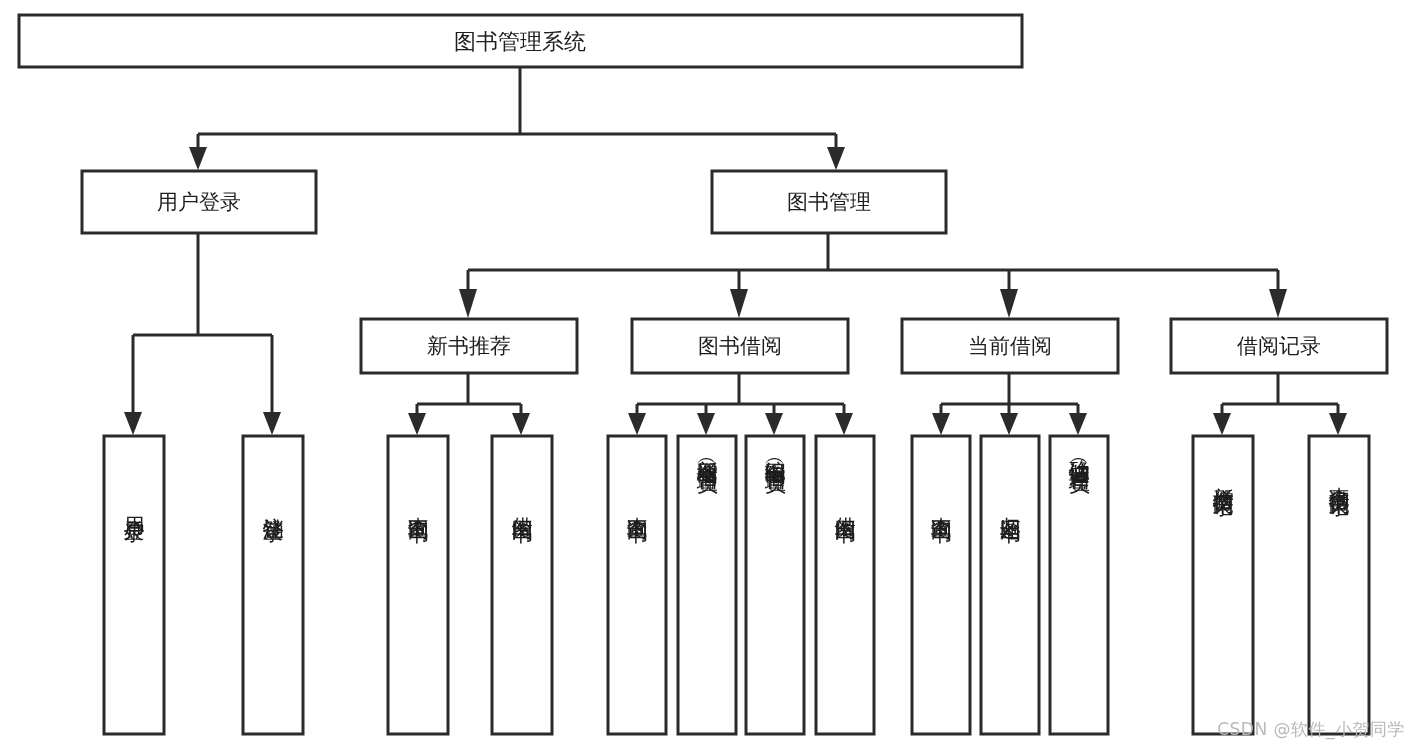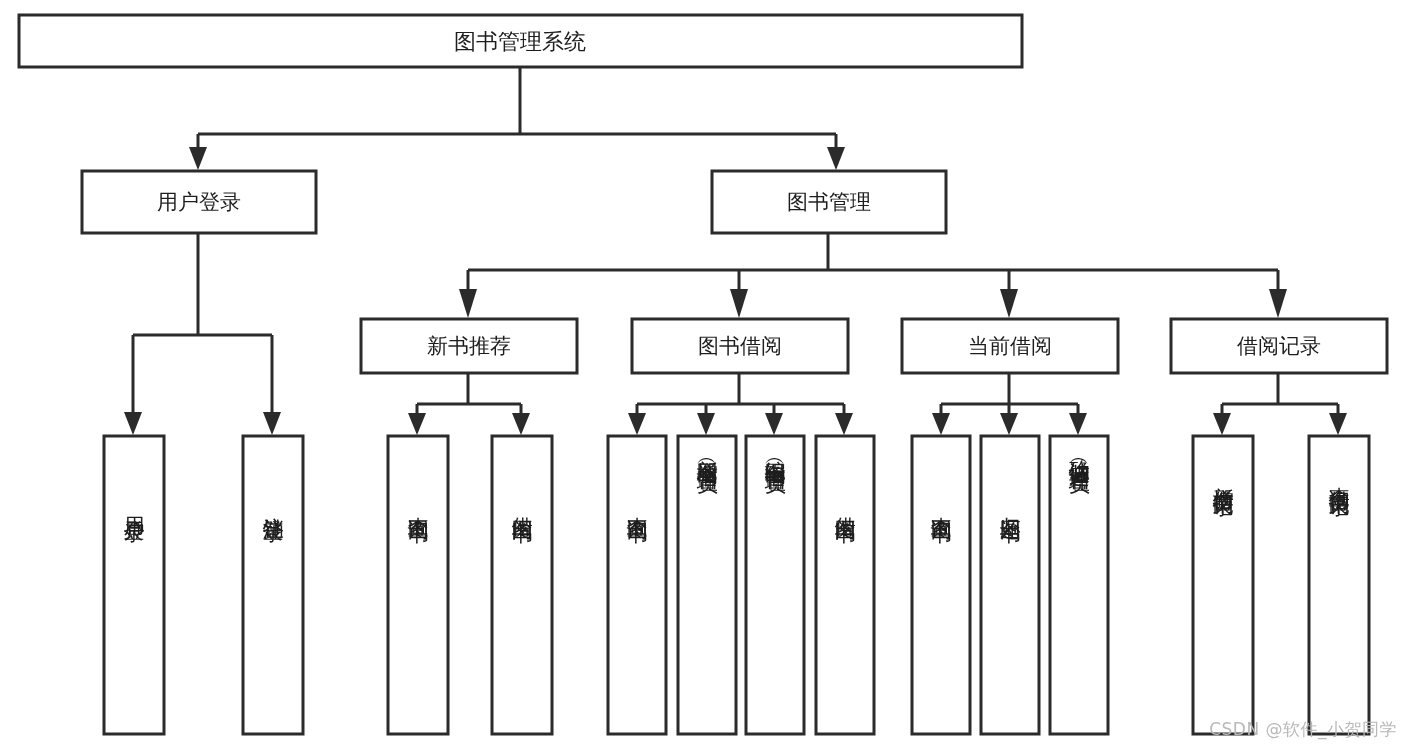--- a/index.html
+++ b/index.html
@@ -49,21 +49,21 @@
     text-orientation:upright;
     font-size:21px;
     line-height:1.06;
     color:#1d1d1d;
     letter-spacing:2px;
     white-space:nowrap;
     font-family:"DejaVu Sans","Liberation Sans",sans-serif;
   }
   .watermark{
     position:absolute;
-    right:8px;
+    right:0;
     bottom:6px;
     font-size:17px;
     color:#b9b9b9;
     letter-spacing:0.5px;
     white-space:nowrap;
     font-family:"DejaVu Sans","Liberation Sans",sans-serif;
   }
 </style>
 </head>
 <body>

